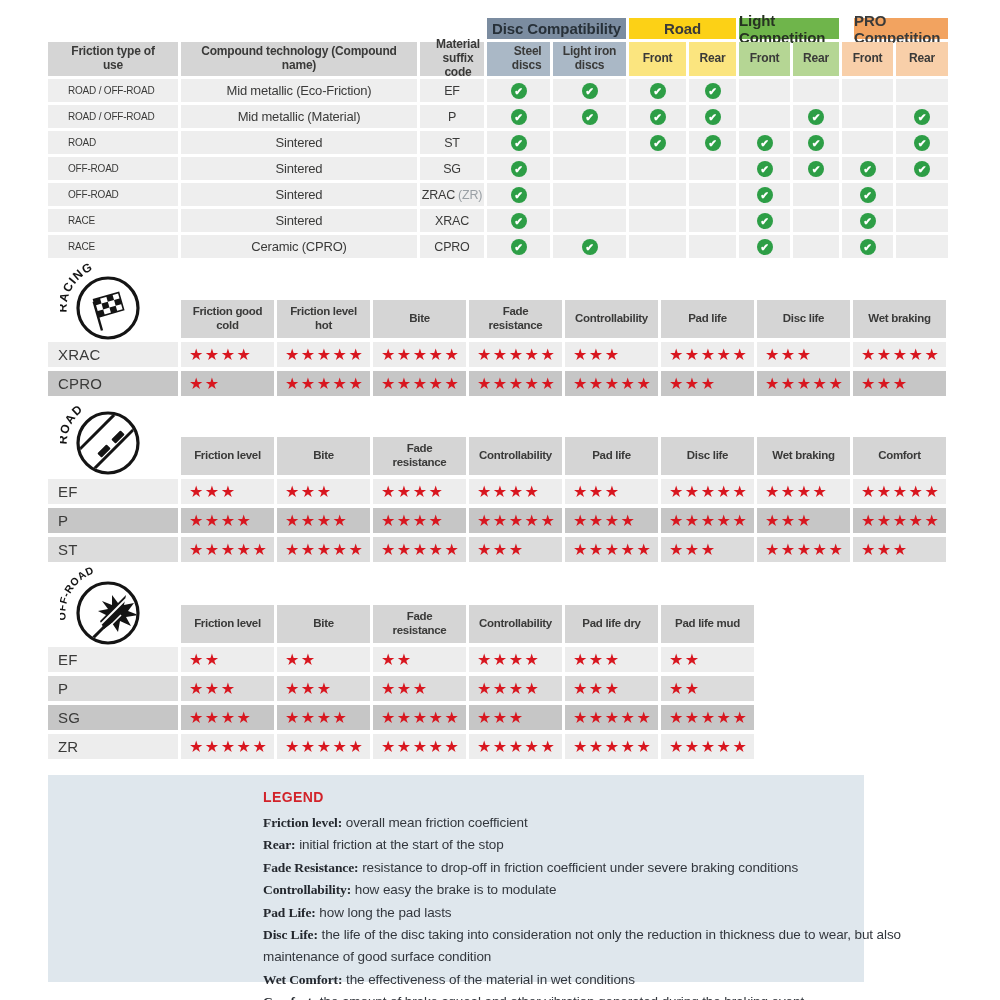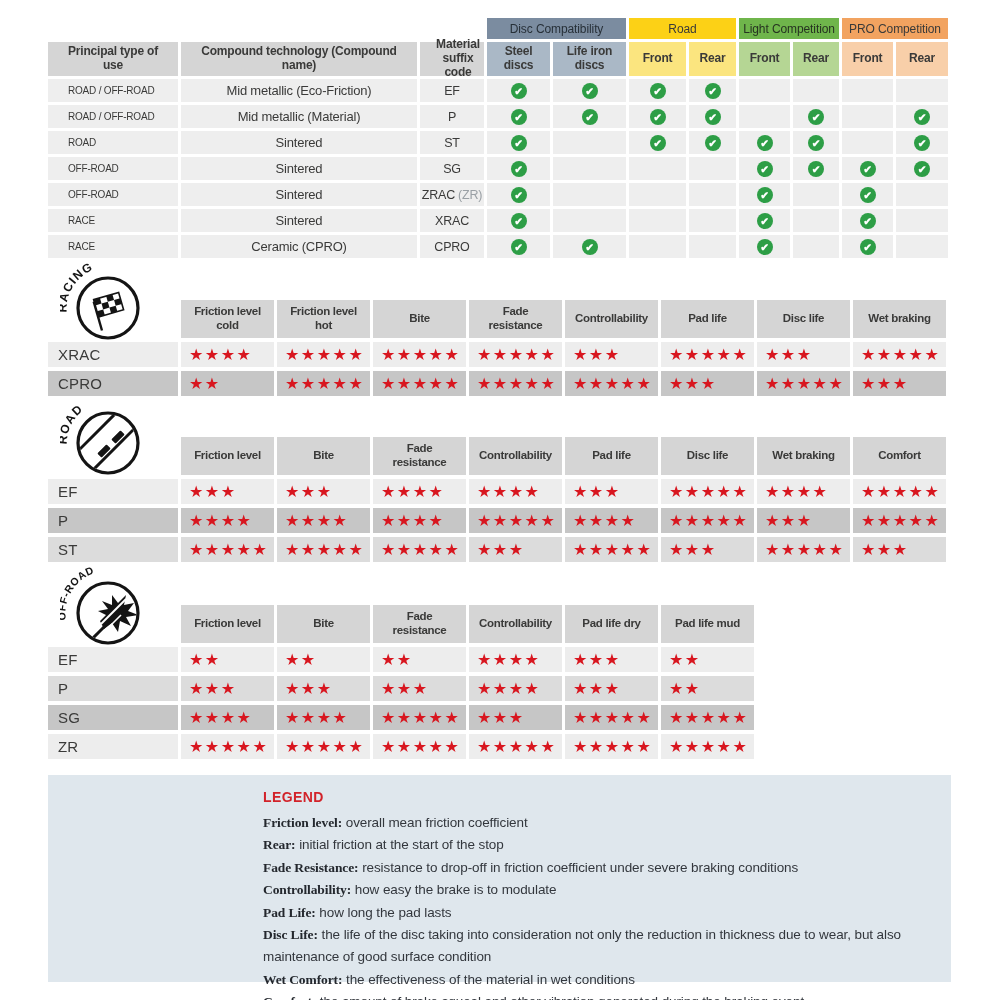--- a/index.html
+++ b/index.html
@@ -5,36 +5,36 @@
   html,body{margin:0;padding:0;background:#fff;}
   .canvas{position:relative;width:1000px;height:1000px;background:#ffffff;
           font-family:"Liberation Sans", sans-serif;color:#3a3a39;overflow:hidden;}
 
   
   #compat-grid{position:absolute;left:48px;top:18px;display:grid;
     grid-template-columns:130px 236px 64px 63px 73px 57px 47px 51px 46px 51px 52px;
     grid-template-rows:21px 34px repeat(7,23px);gap:3px;}
   .spacer{grid-column:span 3;}
   .grp{grid-column:span 2;display:flex;align-items:center;justify-content:center;
-       font-weight:400;font-size:12px;letter-spacing:-0.1px;}
+       font-weight:700;font-size:15px;letter-spacing:-0.1px;}
   .grp0{background:#7b8ca0;color:#273038;}
   .grp1{background:#fcd116;color:#3a3a39;}
   .grp2{background:#6fb54b;color:#263321;}
-  .grp3{background:#f2a360;color:#3a3a39;}
+  .grp3{background:#f2a360;color:#3a3a39;margin-left:12px;}
   .colh{display:flex;align-items:center;justify-content:center;text-align:center;
         font-weight:700;font-size:12px;line-height:1.15;letter-spacing:-0.2px;background:#d5d5d5;}
   .colh.s3,.colh.s4{background:#aab8c6;}
   .colh.s5,.colh.s6{background:#fbe57f;}
   .colh.s7,.colh.s8{background:#b5d694;}
   .colh.s9,.colh.s10{background:#f8cfa9;}
   .colh span{display:inline-block;}
   .colh.c0 span{max-width:100px;}
   .colh.c1 span{max-width:200px;}
   .colh.c2 span{max-width:74px;padding-left:12px;}
-  .colh.c3 span{max-width:46px;}
+  .colh.c3 span{max-width:46px;text-align:right;}
   .colh.c4 span{max-width:62px;}
   .cell{background:#eeeeee;display:flex;align-items:center;justify-content:center;
         font-size:12.5px;letter-spacing:-0.2px;}
   .cell.use{justify-content:flex-start;padding-left:20px;font-size:10px;}
   .cell.tech{font-size:13px;}
   .cell.code{font-size:12.5px;}
   .note{color:#9aa0a5;margin-left:3px;}
   .badge{width:16px;height:16px;border-radius:50%;background:#2d9e46;color:#fff;
          font-size:10.5px;font-weight:700;display:flex;align-items:center;justify-content:center;}
 
@@ -56,51 +56,51 @@
 
   
   .sec-icon{position:absolute;left:60px;width:96px;height:96px;}
   #icon-racing{top:258px;}
   #icon-road{top:393px;}
   #icon-offroad{top:563px;}
   .icon-arc-text{font-size:12px;font-weight:700;letter-spacing:1.2px;fill:#141414;}
   .icon-arc-text.small{font-size:10.5px;letter-spacing:0.6px;}
 
   
-  #legend-box{position:absolute;left:48px;top:775px;width:903px;height:207px;background:#dfe7ed;}
+  #legend-box{position:absolute;left:48px;top:775px;width:816px;height:207px;background:#dfe7ed;}
   #legend-content{position:absolute;left:215px;top:14px;width:710px;}
   #legend-title{color:#d2232a;font-weight:700;font-size:14px;letter-spacing:0.4px;margin-bottom:7px;}
   .litem{font-size:13.5px;line-height:22.4px;color:#33373d;letter-spacing:-0.1px;}
   .litem b{color:#24282e;font-family:Liberation Serif, serif;}
 </style>
 </head>
 <body>
 
 <div class="canvas">
 
   <div id="compat-grid">
       <div class="spacer"></div>
       <div class="grp grp0">Disc Compatibility</div>
       <div class="grp grp1">Road</div>
       <div class="grp grp2">Light Competition</div>
       <div class="grp grp3">PRO Competition</div>
       <div class="colh c0">
-        <span>Principal type of use</span>
+        <span>Friction type of use</span>
       </div>
       <div class="colh c1">
         <span>Compound technology (Compound name)</span>
       </div>
       <div class="colh c2">
         <span>Material suffix code</span>
       </div>
       <div class="colh c3 sub s3">
         <span>Steel discs</span>
       </div>
       <div class="colh c4 sub s4">
-        <span>Life iron discs</span>
+        <span>Light iron discs</span>
       </div>
       <div class="colh c5 sub s5">
         <span>Front</span>
       </div>
       <div class="colh c6 sub s6">
         <span>Rear</span>
       </div>
       <div class="colh c7 sub s7">
         <span>Front</span>
       </div>
@@ -269,21 +269,21 @@
         <rect x="43" y="44" width="6.5" height="6"></rect>
           <rect x="56" y="44" width="6.5" height="6"></rect>
         <rect x="36.5" y="50" width="6.5" height="6"></rect>
           <rect x="49.5" y="50" width="6.5" height="6"></rect>
       </g>
     </g>
   </svg>
   <div id="racing-grid" class="rating" style="grid-template-columns: 130px repeat(8, 93px);">
       <div class="rspacer"></div>
       <div class="rh">
-        <span>Friction level cold</span>
+        <span>Friction good cold</span>
       </div>
       <div class="rh">
         <span>Friction level hot</span>
       </div>
       <div class="rh">
         <span>Bite</span>
       </div>
       <div class="rh">
         <span>Fade resistance</span>
       </div>

